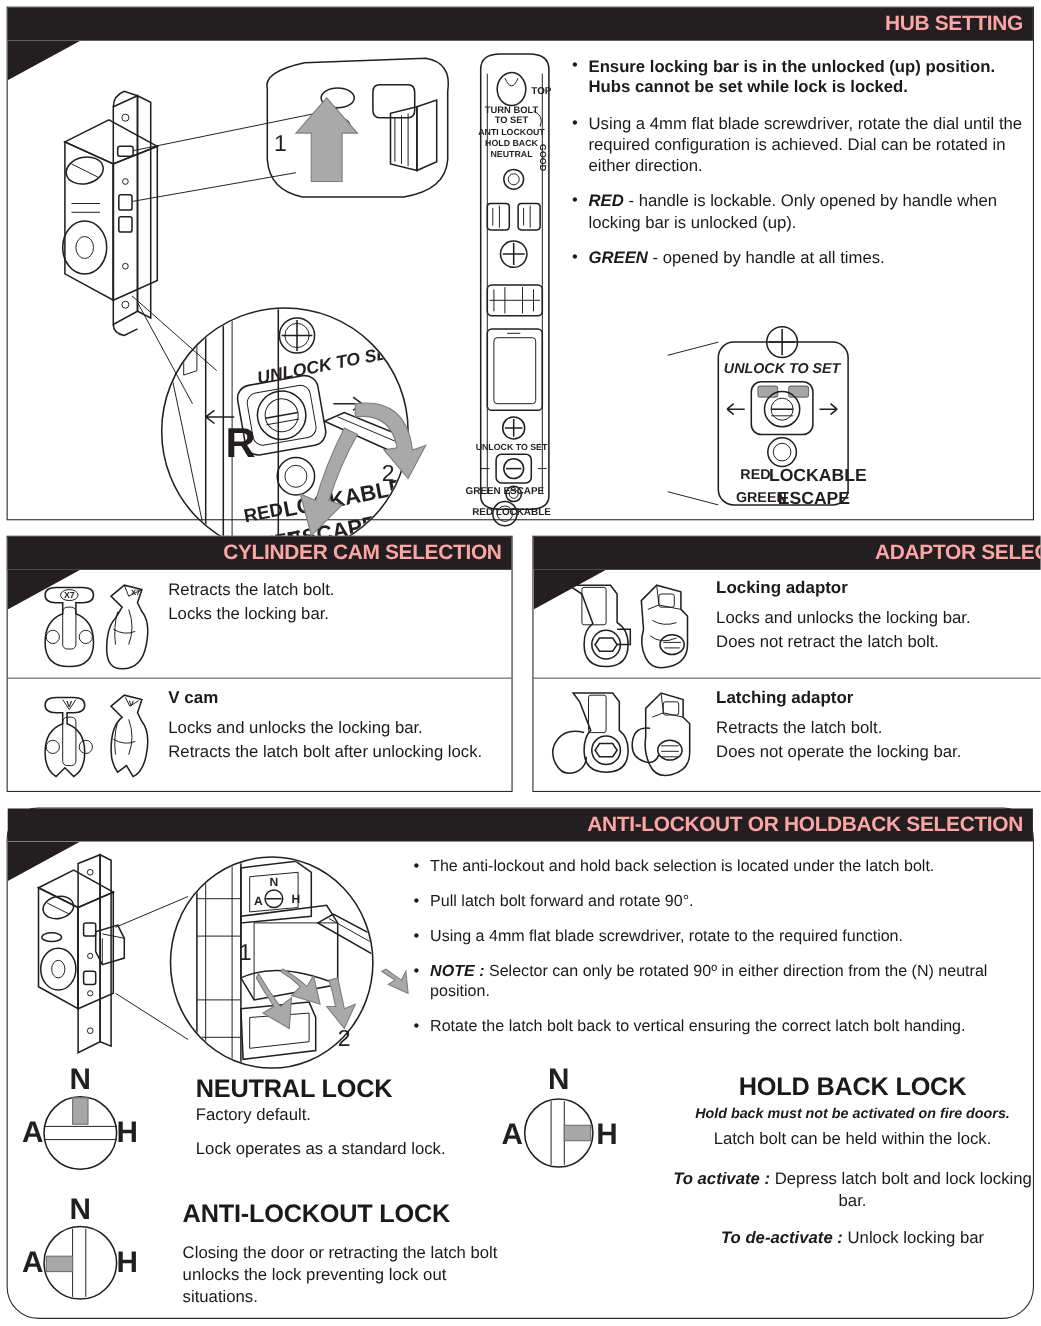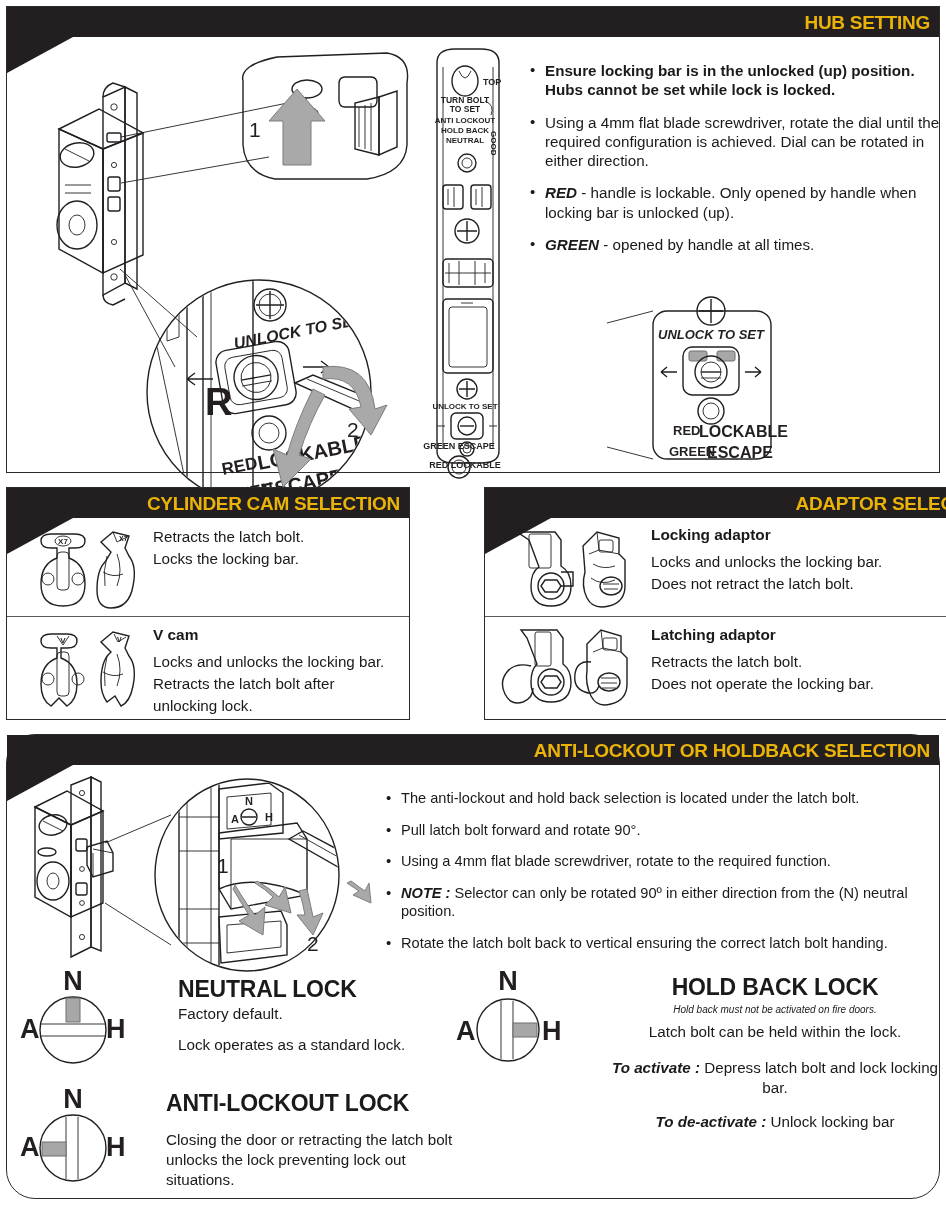--- a/index.html
+++ b/index.html
@@ -8,53 +8,53 @@
     font-family:"Liberation Sans", sans-serif;
     color:#1a1a1a;-webkit-font-smoothing:antialiased;
   }
   .page{position:absolute;inset:0;}
 
   
   .panel{position:absolute;box-sizing:border-box;border:1.5px solid #2b2b2b;background:#fff;}
   .hdr{position:absolute;left:0;top:0;width:100%;height:30px;background:#231f20;overflow:visible;}
   .hdr-title{
     position:absolute;right:9px;top:50%;transform:translateY(-50%);
-    color:#eab308;font-weight:bold;font-size:19px;letter-spacing:-0.3px;
+    color:#fca5a5;font-weight:bold;font-size:19px;letter-spacing:-0.3px;
     white-space:nowrap;line-height:1;
   }
   
   .tab{
     position:absolute;left:0;top:30px;width:66px;height:36px;background:#231f20;
     clip-path:polygon(0 0,66px 0,0 36px);
   }
   .tab-letter{
     position:absolute;left:9px;top:-26px;color:#fff;font-weight:bold;
     font-size:27px;line-height:1;
   }
 
   
-  ul.bullets{margin:10px;padding:0;list-style:none;}
+  ul.bullets{margin:0;padding:0;list-style:none;}
   ul.bullets li{
     position:relative;padding-left:16px;margin-bottom:11px;
     font-size:15.2px;line-height:1.27;
   }
   ul.bullets li:before{
     content:"\2022";position:absolute;left:1px;top:-1px;font-size:15px;
   }
   .b{font-weight:bold;}
   .bi{font-weight:bold;font-style:italic;}
 
   
   #secA{left:6px;top:6px;width:934px;height:467px;}
   #secA .body{position:absolute;left:0;top:30px;right:0;bottom:0;}
   #A-text{position:absolute;left:512px;top:14px;width:412px;}
   #A-text li{margin-bottom:13px;}
 
   
-  #secB{left:6px;top:487px;width:404px;height:233px;}
+  #secB{left:6px;top:487px;width:460px;height:233px;}
   #secC{left:484px;top:487px;width:524px;height:233px;}
   .cam-row{position:absolute;left:0;right:0;height:99px;box-sizing:border-box;}
   .cam-row.r1{top:30px;border-bottom:1.5px solid #5b5b5b;}
   .cam-row.r2{top:130px;}
   .cam-art{position:absolute;left:16px;top:4px;width:120px;height:92px;}
   .cam-txt{position:absolute;left:146px;top:8px;right:8px;}
   #secC .cam-art{left:14px;width:140px;}
   #secC .cam-txt{left:166px;}
   .cam-title{font-weight:bold;font-size:15.4px;margin-bottom:7px;}
   .cam-line{font-size:15.2px;line-height:1.45;}
@@ -62,21 +62,21 @@
   
   #secD{left:6px;top:734px;width:934px;height:465px;border-radius:29px;}
   #D-text{position:absolute;left:368px;top:44px;width:566px;}
   #D-text li{margin-bottom:13px;font-size:14.6px;}
 
   .lockmode{position:absolute;}
   .lm-dial{position:absolute;left:0;top:0;width:118px;height:104px;}
   .lm-txt{position:absolute;}
   .lm-title{font-weight:bold;font-size:23px;margin-bottom:2px;letter-spacing:-0.2px;}
   .lm-line{font-size:15.2px;line-height:1.33;margin-top:7px;}
-  .lm-warn{font-weight:normal;font-style:italic;font-size:10px;margin-top:3px;}
+  .lm-warn{font-weight:bold;font-style:italic;font-size:13px;margin-top:3px;}
 
   #lmNeutral{left:14px;top:966px;}
   #lmNeutral .lm-txt{left:164px;top:10px;width:300px;}
   #lmAnti{left:14px;top:1084px;}
   #lmAnti .lm-txt{left:152px;top:6px;width:290px;}
   #lmHold{left:452px;top:966px;}
   #lmHold .lm-txt{left:152px;top:8px;width:342px;text-align:center;}
 
   svg{display:block;overflow:visible;}
   .ln{fill:none;stroke:#231f20;stroke-width:1.4;}

